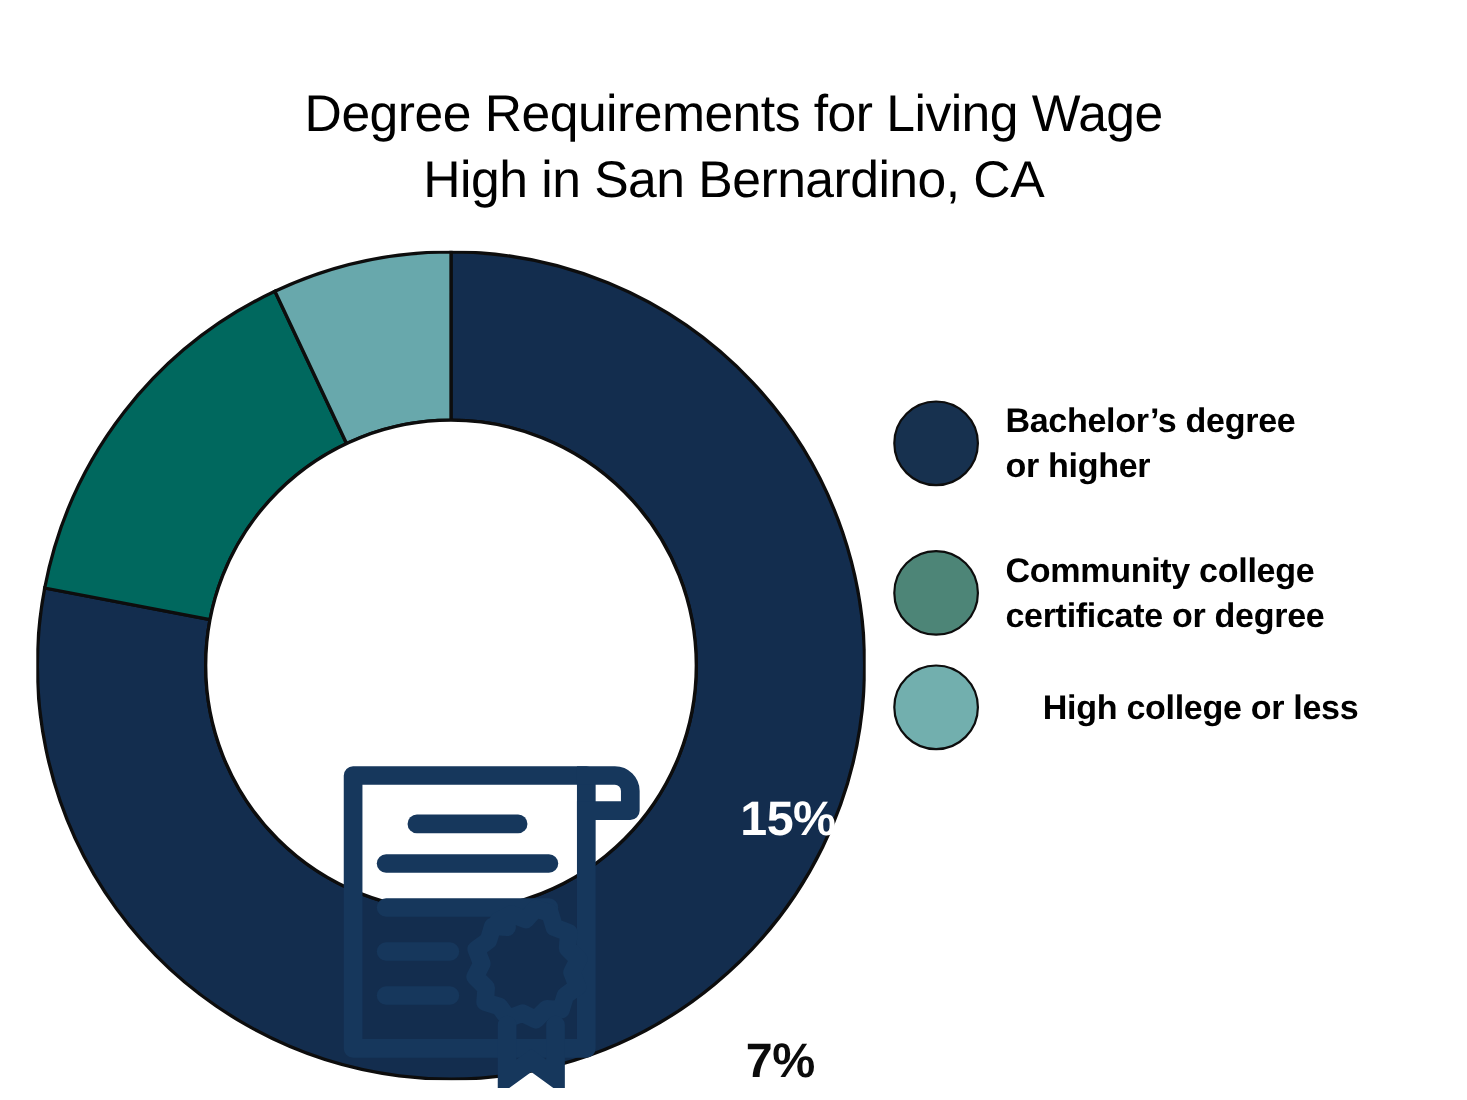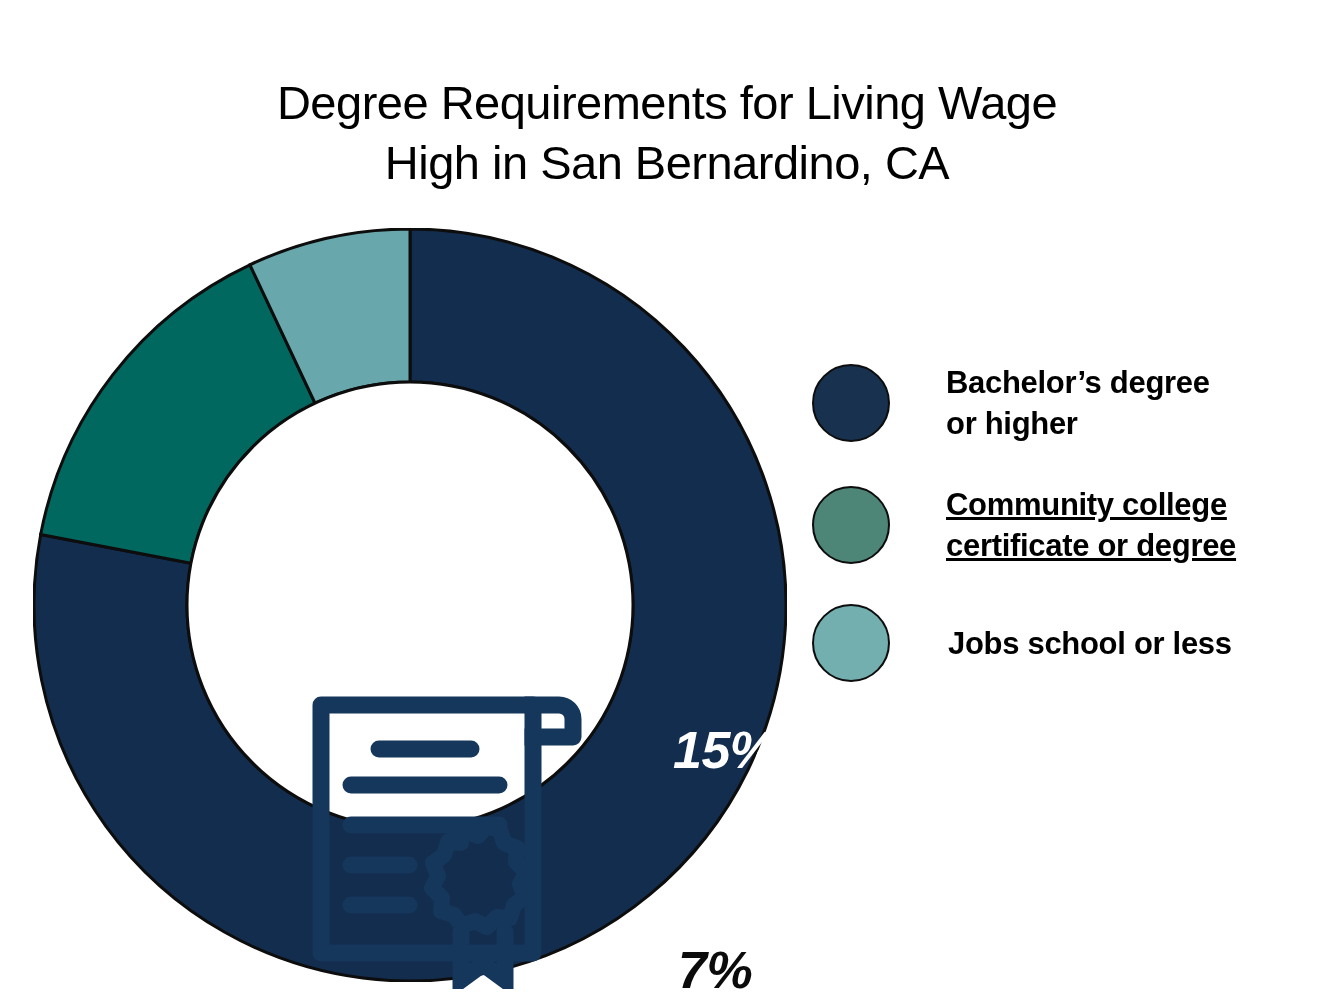--- a/index.html
+++ b/index.html
@@ -39,25 +39,24 @@
     left: 33px;
     top: 228px;
     width: 754px;
     height: 754px;
   }
   #donut-svg { display: block; width: 754px; height: 754px; }
 
   
   .slice-label {
     position: absolute;
-    font-size: 52px;
+    font-size: 44px;
     font-weight: 700;
     letter-spacing: -0.5px;
     white-space: nowrap;
-    font-style: italic;
   }
   #slice-label-0 { left: 432px; top: 296px; color: #ffffff; }
   #slice-label-1 { left: 640px; top: 492px; color: #ffffff; }
   #slice-label-2 { left: 645px; top: 712px; color: #0b0b0b; }
 
   
   #center-icon {
     position: absolute;
     left: 268px;
     top: 451px;
@@ -72,33 +71,33 @@
     left: 812px;
     top: 362px;
     width: 510px;
   }
   .legend-row {
     position: absolute;
     display: flex;
     align-items: center;
   }
   #legend-row-0 { left: 0; top: 0; }
-  #legend-row-1 { left: 0; top: 122px; text-decoration: underline; }
+  #legend-row-1 { left: 0; top: 136px; }
   #legend-row-2 { left: 0; top: 242px; }
 
   .legend-swatch {
     width: 78px;
     height: 78px;
     border-radius: 50%;
     border: 2px solid #0d0d0d;
     box-sizing: border-box;
     flex: 0 0 auto;
   }
   .legend-text {
-    margin-left: 56px;
+    margin-left: 24px;
     font-size: 31px;
     font-weight: 700;
     line-height: 41px;
     letter-spacing: -0.3px;
     color: #000000;
     white-space: pre-line;
   }
   #legend-row-2 .legend-text { margin-left: 58px; }
 </style>
 </head>
@@ -152,15 +151,15 @@
     <span class="legend-text">Bachelor’s degree
 or higher</span>
   </div>
   <div class="legend-row" id="legend-row-1">
     <span class="legend-swatch" id="legend-swatch-1" style="background: rgb(77, 133, 119);"></span>
     <span class="legend-text">Community college
 certificate or degree</span>
   </div>
   <div class="legend-row" id="legend-row-2">
     <span class="legend-swatch" id="legend-swatch-2" style="background: rgb(114, 175, 174);"></span>
-    <span class="legend-text">Jobs school or less</span>
+    <span class="legend-text">High college or less</span>
   </div>
 </div>
 
 </body></html>

